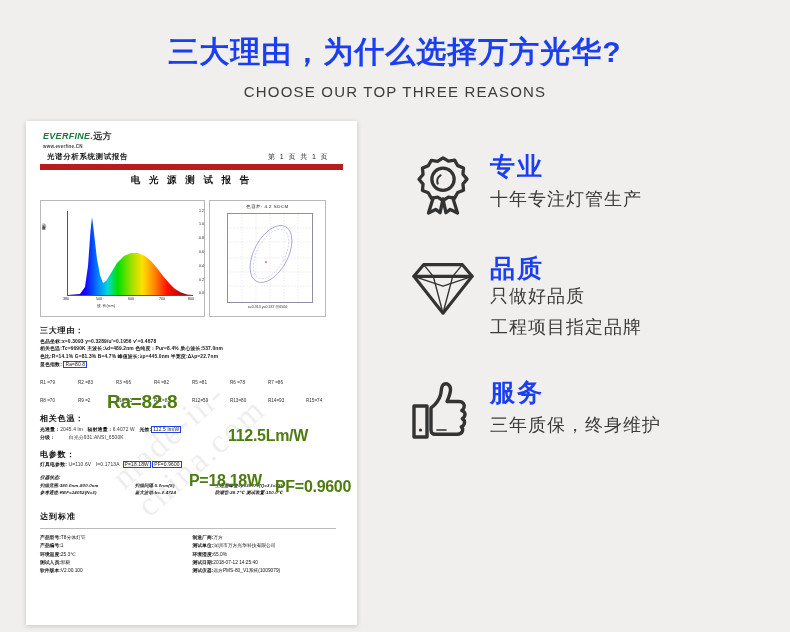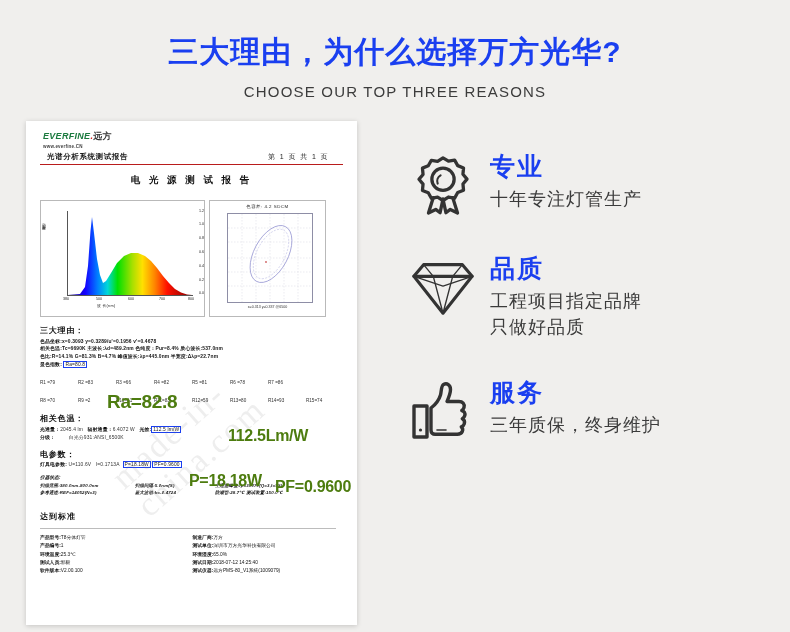--- a/index.html
+++ b/index.html
@@ -35,21 +35,21 @@
 
   .logo-row{position:absolute;left:17px;top:9px;}
   .logo-main{font-size:9px;font-weight:bold;font-style:italic;color:#1b7a3e;letter-spacing:.3px;}
   .logo-main .dot{color:#cc2222;}
   .logo-main .cn{color:#333;font-style:normal;}
   .logo-url{font-size:4.5px;color:#444;letter-spacing:.2px;margin-top:1px;font-weight:bold;}
 
   .hdr-line{
     position:absolute;left:14px;top:31px;width:303px;
     display:flex;justify-content:space-between;align-items:center;
-    border-bottom:1px solid #b91c1c;padding-bottom:2px;
+    border-bottom:6px solid #b91c1c;padding-bottom:2px;
   }
   .hdr-left{font-size:7.5px;color:#1c1c1c;font-weight:bold;letter-spacing:.6px;margin-left:7px;}
   .hdr-right{font-size:7px;color:#1c1c1c;letter-spacing:1.4px;margin-right:14px;}
 
   .doc-title{
     position:absolute;left:0;top:53px;width:331px;text-align:center;
     font-size:9.5px;font-weight:bold;color:#111;letter-spacing:3px;
   }
 
   
@@ -313,22 +313,22 @@
       <div class="f-icon">
         <svg width="66" height="62" viewBox="0 0 68 62" fill="none" stroke="#333" stroke-width="3.2" stroke-linejoin="round" stroke-linecap="round">
           <path d="M4 20 L64 20 L34 58 Z"></path>
           <path d="M4 20 L14 8 L54 8 L64 20"></path>
           <path d="M14 8 L24 20 L34 58 L44 20 L54 8" stroke-width="1.4"></path>
           <path d="M4 20 L34 30 L64 20" stroke-width="1.4"></path>
         </svg>
       </div>
       <div class="f-text">
         <div class="f-title">品质</div>
+        <div class="f-desc" style="margin-top:0;">只做好品质</div>
         <div class="f-desc">工程项目指定品牌</div>
-        <div class="f-desc" style="margin-top:0;">只做好品质</div>
       </div>
     </div>
 
     <div class="feature">
       <div class="f-icon">
         <svg width="64" height="60" viewBox="0 0 64 60" fill="none" stroke="#333" stroke-width="3.4" stroke-linejoin="round" stroke-linecap="round">
           <path d="M3 26 h13 v31 H3 z"></path>
           <circle cx="9.5" cy="50" r="1.6" fill="#333" stroke="none"></circle>
           <path d="M20 28 c4-3 8-8 9.5-13 1-3.5 0.5-9 3-10.5 3.5-2 7 0.5 7 5 0 4-2 8.5-3.5 12 h12 c3.5 0 6 2.5 5 6 -0.4 1.4-1.3 2.4-2.2 3 2.5 0.6 3.6 2.6 3 5 -0.4 1.6-1.4 2.6-2.5 3.2 2 1 2.6 3 2 5 -0.5 1.7-1.7 2.7-3 3.2 1.4 1.2 1.7 3 1 4.6 -0.9 2-2.8 2.8-5 2.8 H24 c-2.3 0-4-1.6-4-4 z"></path>
           <path d="M26 50 h9" stroke-width="1.6"></path>

